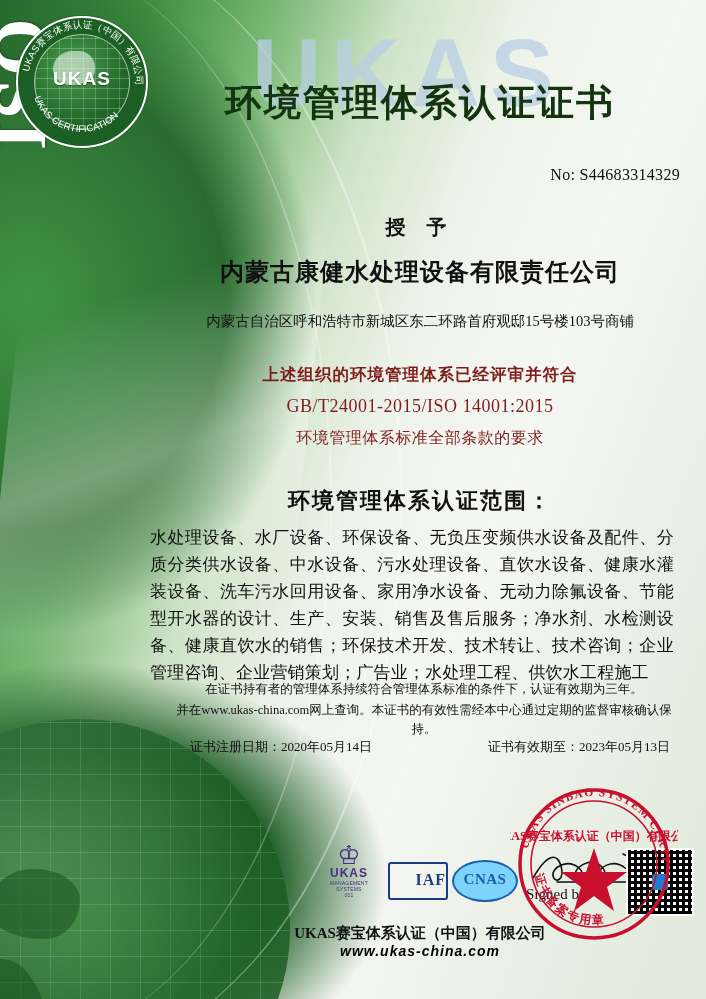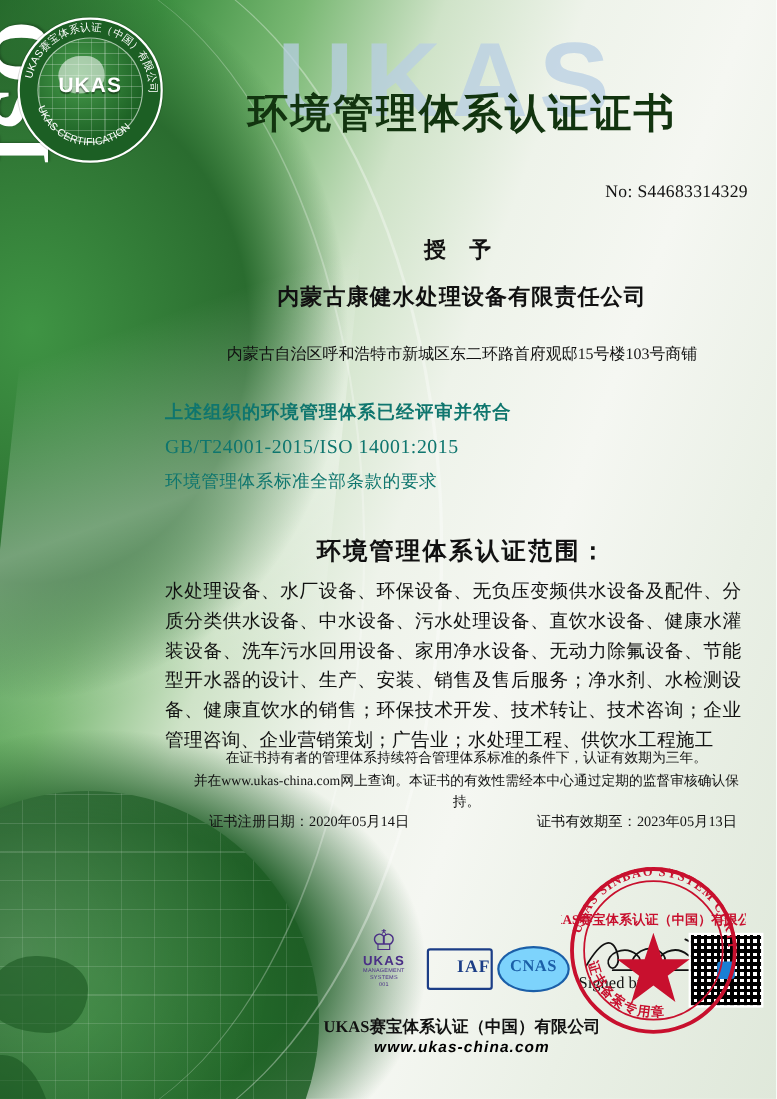--- a/index.html
+++ b/index.html
@@ -213,40 +213,40 @@
     letter-spacing: 8px;
     color: #111111;
   }
 
   .company {
     position: absolute;
     left: 0; top: 240px; width: 540px;
     text-align: center;
     font-family: "Liberation Serif", serif;
     font-weight: bold;
-    font-size: 20px;
+    font-size: 24px;
     letter-spacing: 1px;
     color: #111111;
   }
 
   .address {
     position: absolute;
     left: 0; top: 296px; width: 540px;
     text-align: center;
     font-family: "Liberation Serif", serif;
     font-size: 14.5px;
     color: #111111;
   }
 
   .stmt {
     position: absolute;
     left: 0; width: 540px;
-    text-align: left;
-    font-family: "Liberation Serif", serif;
-    color: #0f766e;
+    text-align: center;
+    font-family: "Liberation Serif", serif;
+    color: #7f1d1d;
   }
   .stmt1 { top: 348px; font-size: 16.5px; font-weight: bold; letter-spacing: 1px; }
   .stmt2 { top: 380px; font-size: 18px; letter-spacing: 0.5px; }
   .stmt3 { top: 412px; font-size: 16px; letter-spacing: 0.5px; }
 
   .scope-title {
     position: absolute;
     left: 0; top: 470px; width: 540px;
     text-align: center;
     font-family: "Liberation Serif", serif;

